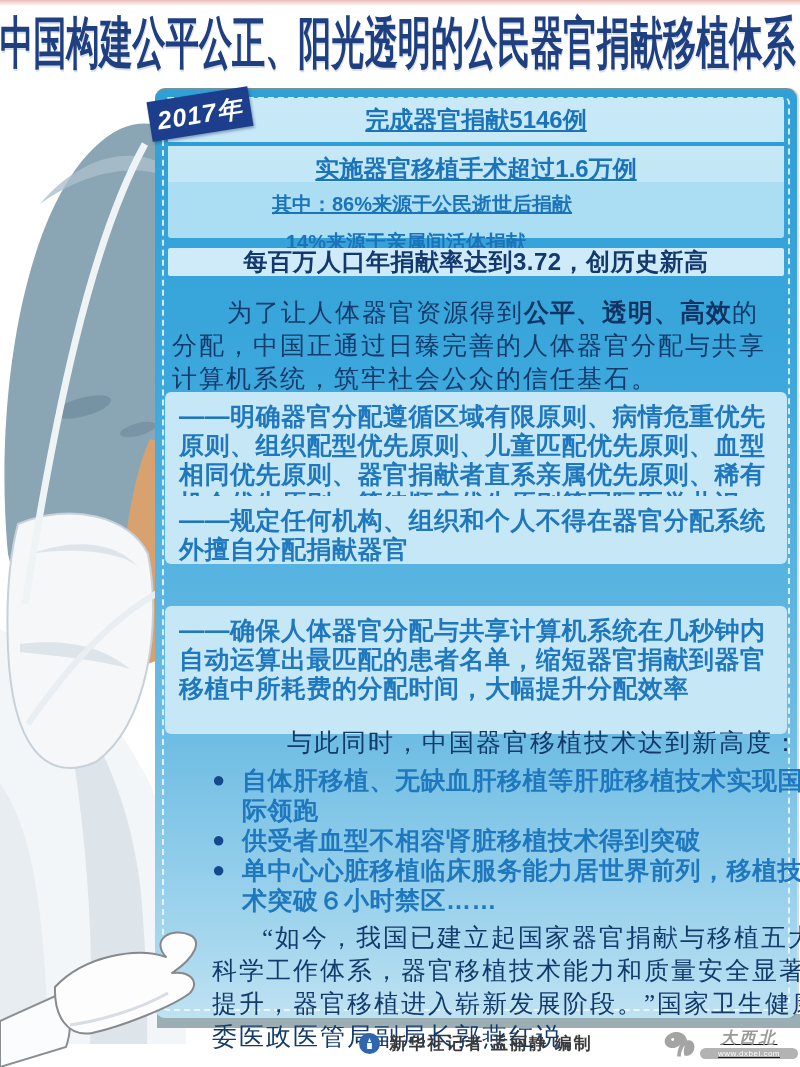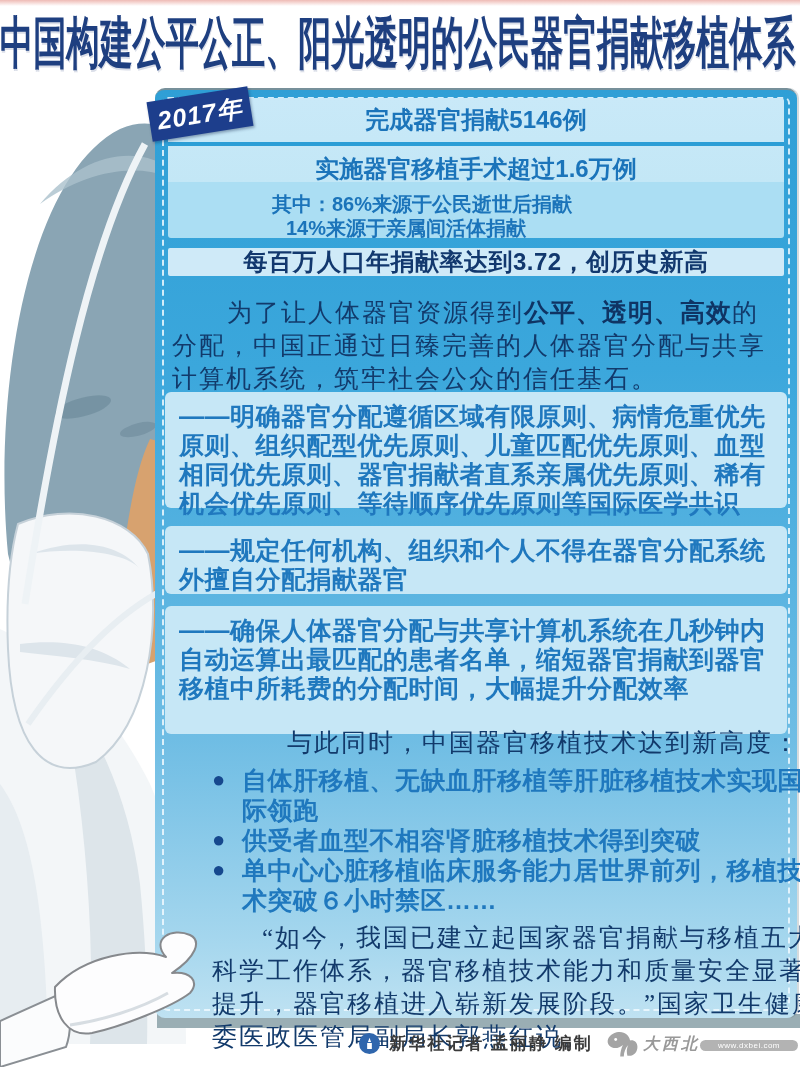--- a/index.html
+++ b/index.html
@@ -52,29 +52,29 @@
   }
   .badge-2017 span{
     color:#ffffff;font-weight:bold;font-style:italic;font-size:25px;letter-spacing:1px;
   }
   
   .stats-block{
     position:absolute;left:13px;top:8px;width:616px;height:140px;
     background:linear-gradient(180deg,#c9e9f8 0%,#c3e7f6 60%,#abdef3 60%,#abdef3 100%);
     border-radius:3px;
   }
-  .stat-row{color:#1b74ba;font-weight:bold;text-align:center;}
+  .stat-row{color:#1b74ba;font-weight:bold;text-align:center;text-decoration:underline;}
   .stat-row.r1{font-size:24px;line-height:44px;}
   .stat-divider{height:4px;background:#2b9ed6;}
   .stat-row.r2{font-size:24px;line-height:46px;}
   .stat-row.r3,.stat-row.r4{
     text-align:left;font-size:20px;line-height:24px;
   }
   .stat-row.r3{padding-left:104px;}
-  .stat-row.r4{padding-left:118px;}
+  .stat-row.r4{padding-left:118px;margin-top:14px;}
   
   .rate-strip{
     position:absolute;left:13px;top:158px;width:616px;height:28px;
     background:#cfeaf8;border-radius:2px;
     display:flex;align-items:center;justify-content:center;
   }
   .rate-strip span{color:#12386e;font-weight:bold;font-size:24px;letter-spacing:.5px;}
   
   .kai{
     font-family:"Liberation Serif",serif;
@@ -83,21 +83,21 @@
   .intro-para{position:absolute;left:17px;top:206px;width:608px;text-indent:2.2em;margin:0;}
   .intro-para b{font-family:Liberation Sans, sans-serif;letter-spacing:1px;color:#0f3464;}
   
   .measure-box{
     position:absolute;left:10px;width:622px;
     background:#c6e7f6;border-radius:6px;
     padding:10px 14px;box-sizing:border-box;
     color:#1f78be;font-weight:bold;font-size:25px;line-height:29px;letter-spacing:.5px;
   }
   .box-a{top:302px;height:116px;}
-  .box-b{top:436px;height:68px;}
+  .box-b{top:406px;height:68px;}
   .box-c{top:516px;height:128px;}
   .measure-box p{margin:0;}
   
   .tech-section{position:absolute;left:17px;top:636px;width:608px;margin-left:40px;}
   .tech-heading{margin:0 0 6px 0;text-indent:3em;}
   .bullet-list{list-style:none;margin:0;padding:0;}
   .bullet-list li{
     display:flex;align-items:flex-start;
     color:#1f78be;font-weight:bold;font-size:25px;line-height:30px;letter-spacing:.5px;
   }
@@ -112,21 +112,21 @@
   }
   .xinhua-logo{
     width:21px;height:21px;border-radius:50%;background:#2f66ad;
     display:flex;align-items:center;justify-content:center;flex:0 0 21px;
   }
   .credit-text{color:#3a3a3a;font-weight:bold;font-size:17px;letter-spacing:2px;}
   .watermark{
     position:absolute;right:2px;top:1028px;z-index:6;
     display:flex;align-items:center;gap:3px;opacity:.9;
   }
-  .wm-col{display:flex;flex-direction:row;align-items:center;}
+  .wm-col{display:flex;flex-direction:column;align-items:center;text-decoration:underline;}
   .wm-name{
     font-family:"Liberation Serif",serif;font-style:italic;font-weight:bold;
     color:#8e8e8e;font-size:16px;letter-spacing:3px;line-height:16px;
   }
   .wm-url{
     margin-top:2px;background:#ababab;color:#ffffff;border-radius:6px;
     font-size:8px;line-height:11px;padding:0 18px;letter-spacing:.5px;
   }
 </style>
 </head>

